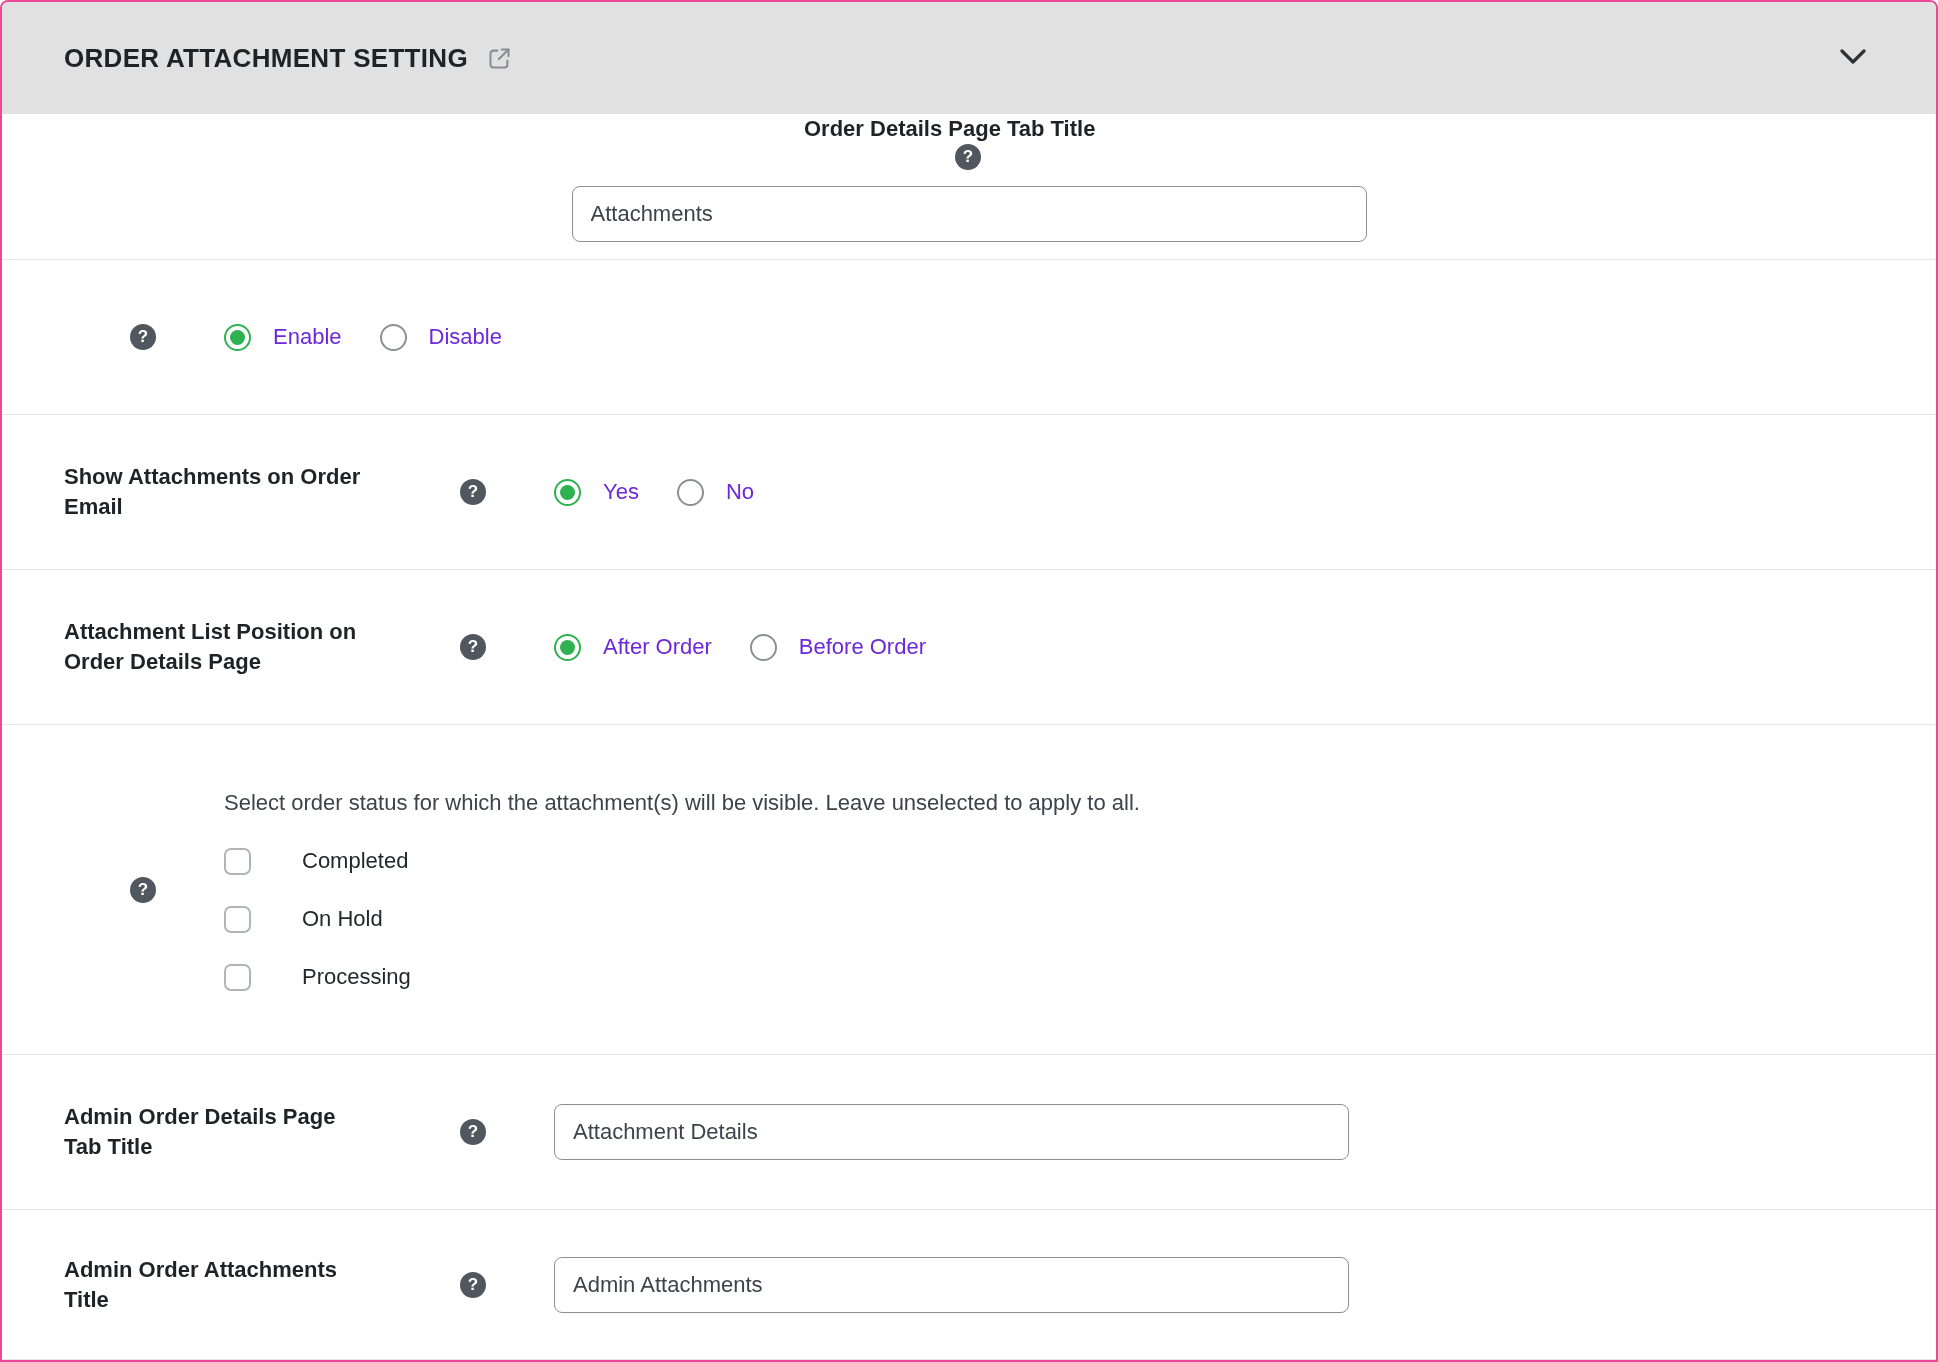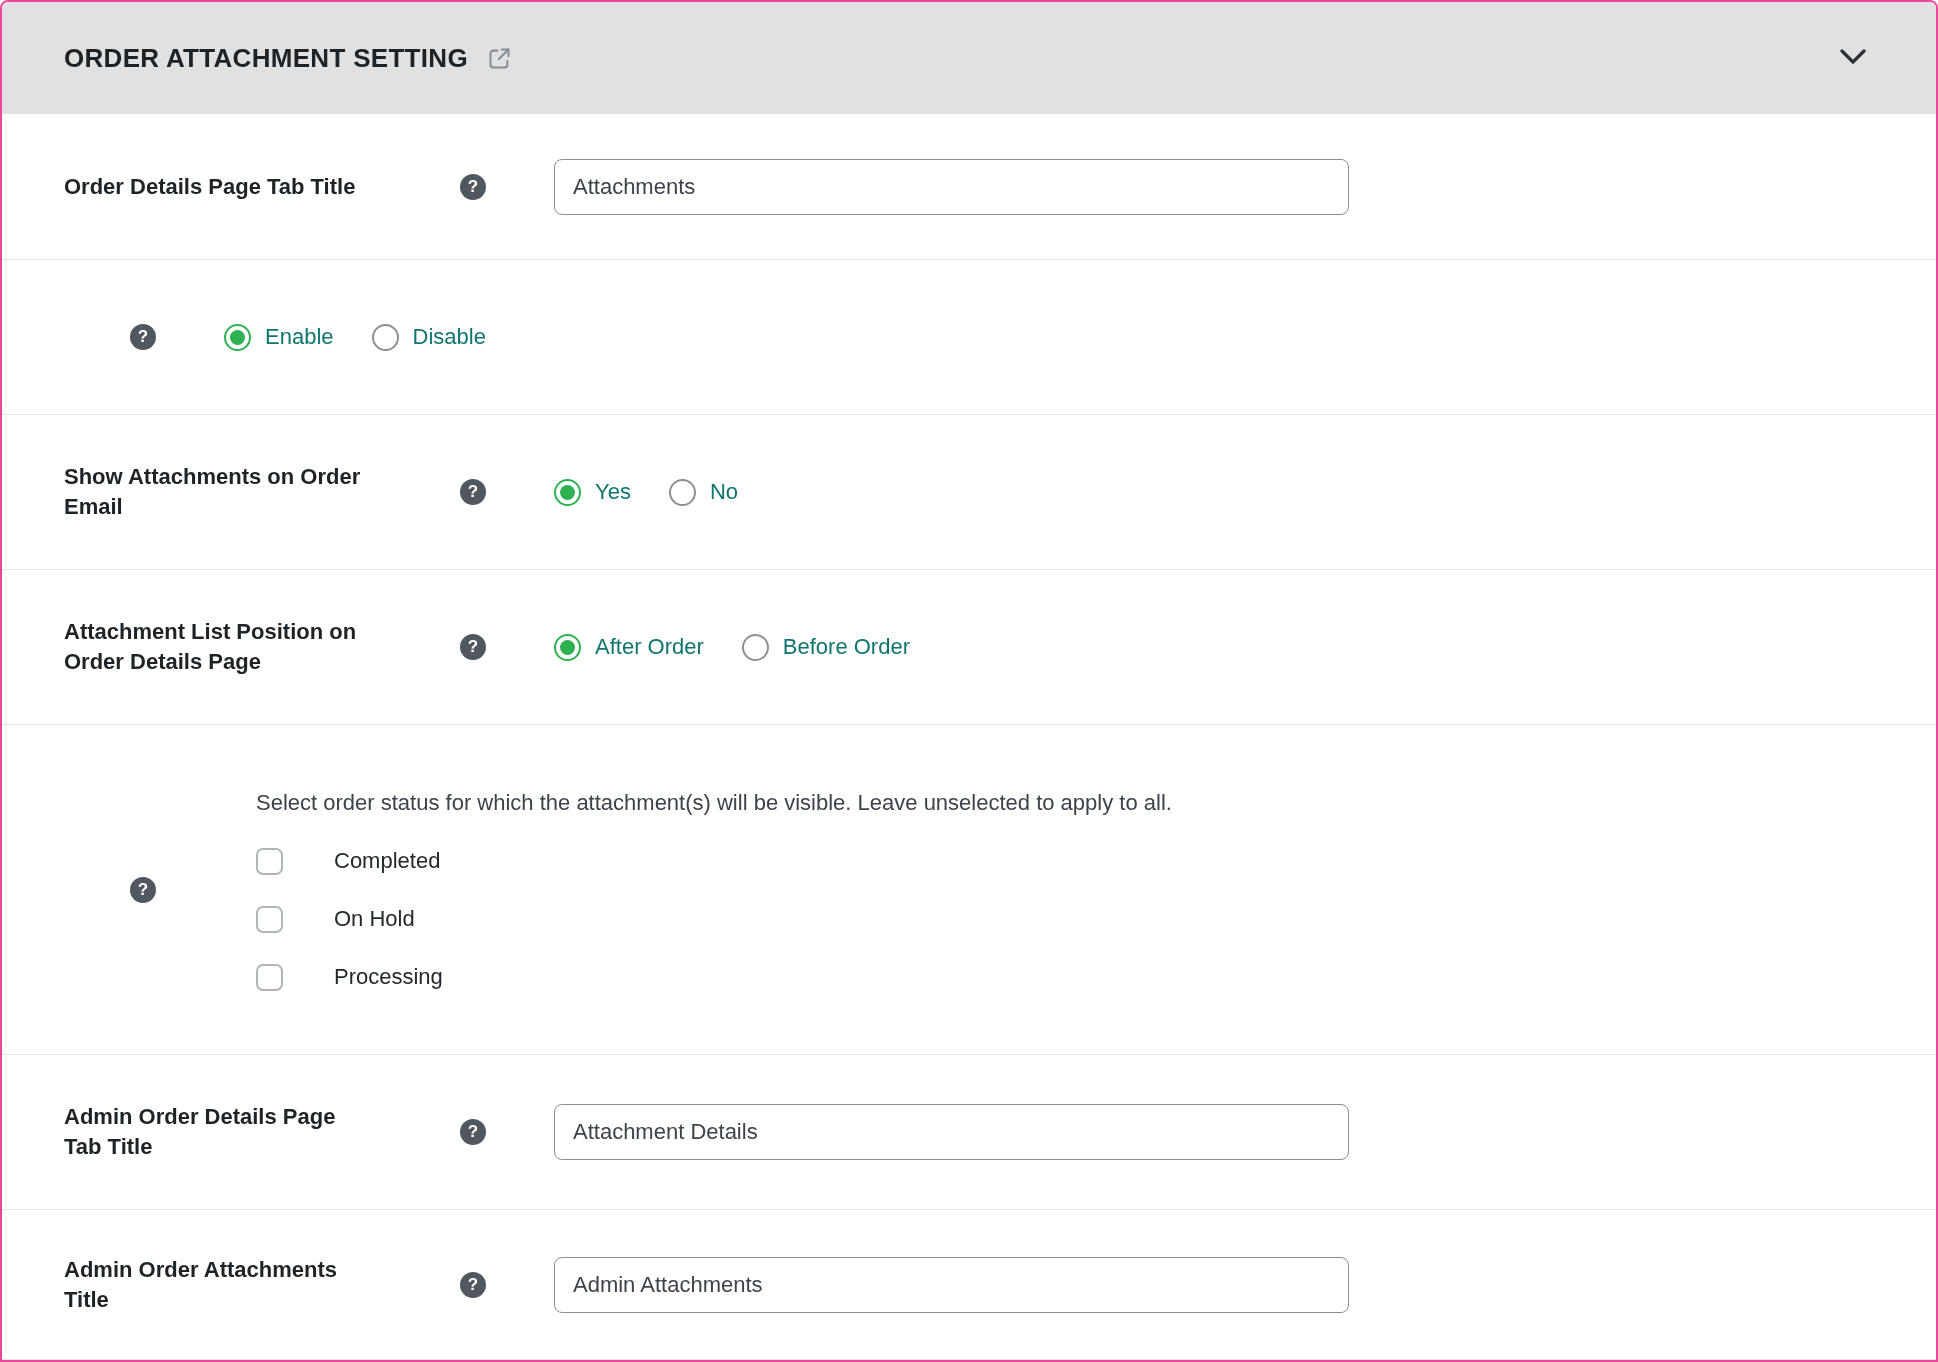--- a/index.html
+++ b/index.html
@@ -54,21 +54,21 @@
   }
   
   .row {
     display: flex;
     align-items: center;
     padding: 0 62px;
     border-bottom: 1px solid #e6e6e6;
     box-sizing: border-box;
     background: #ffffff;
   }
-  .row-h146 { height: 146px; }
+  .row-h146 { height: 146px; flex-direction: column; }
   .row-h155 { height: 155px; }
   .row-status { height: 330px; }
   .row-h150 { height: 150px; }
   .label {
     width: 330px;
     flex: none;
     font-size: 22px;
     font-weight: 700;
     color: #1d2327;
     line-height: 1.35;
@@ -97,21 +97,20 @@
   }
   .control {
     flex: 1;
     display: flex;
     align-items: center;
   }
   .control-col {
     flex-direction: column;
     align-items: flex-start;
     justify-content: center;
-    margin-left: 32px;
   }
   
   .text-input {
     width: 795px;
     height: 56px;
     border: 1px solid #8c8f94;
     border-radius: 8px;
     padding: 16px 18px;
     font-size: 22px;
     color: #3c434a;
@@ -139,23 +138,23 @@
   }
   .radio-circle.selected { border-color: #2eb150; }
   .radio-circle.selected::after {
     content: "";
     position: absolute;
     inset: 4px;
     border-radius: 50%;
     background: #2eb150;
   }
   .radio-text {
-    margin-left: 14px;
-    font-size: 22px;
-    color: #0f766e;
+    margin-left: 22px;
+    font-size: 22px;
+    color: #6d28d9;
   }
   
   .desc {
     font-size: 22px;
     color: #3c434a;
     margin-bottom: 30px;
     line-height: 1.35;
   }
   .check-list {
     display: flex;

